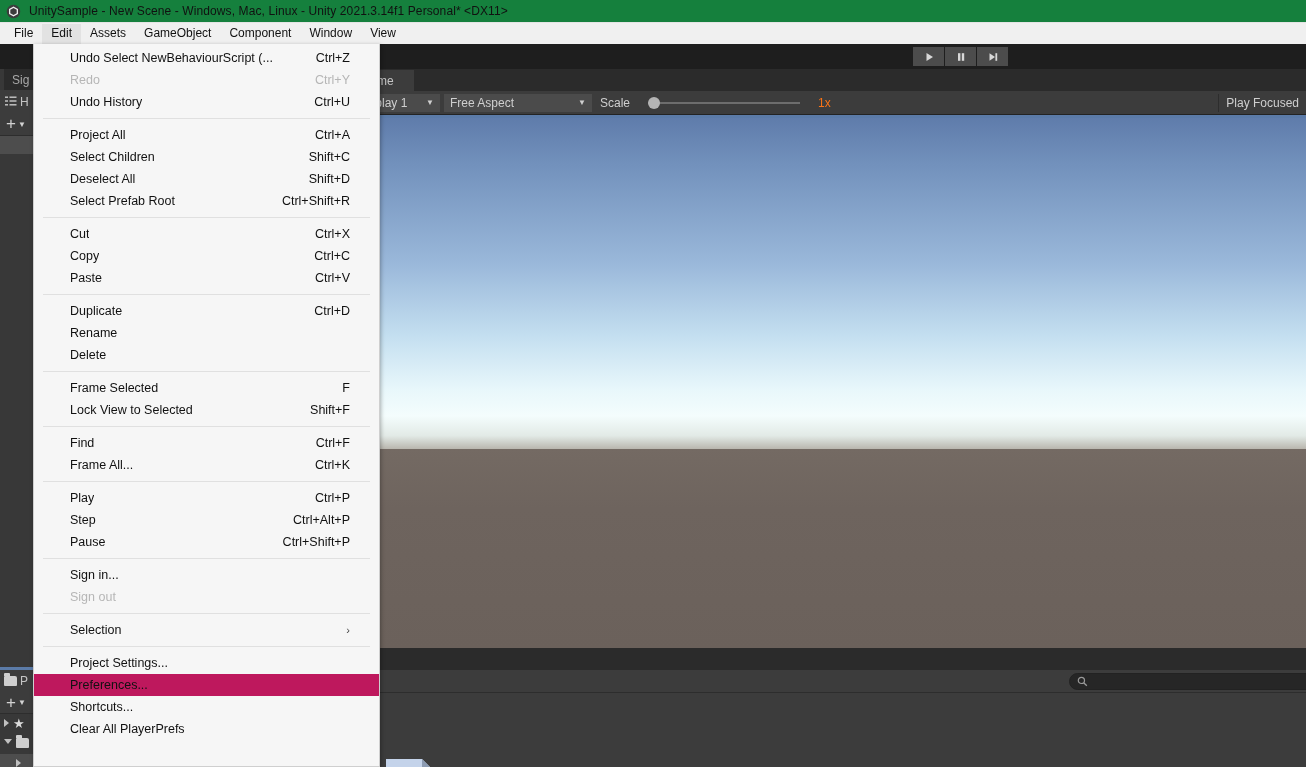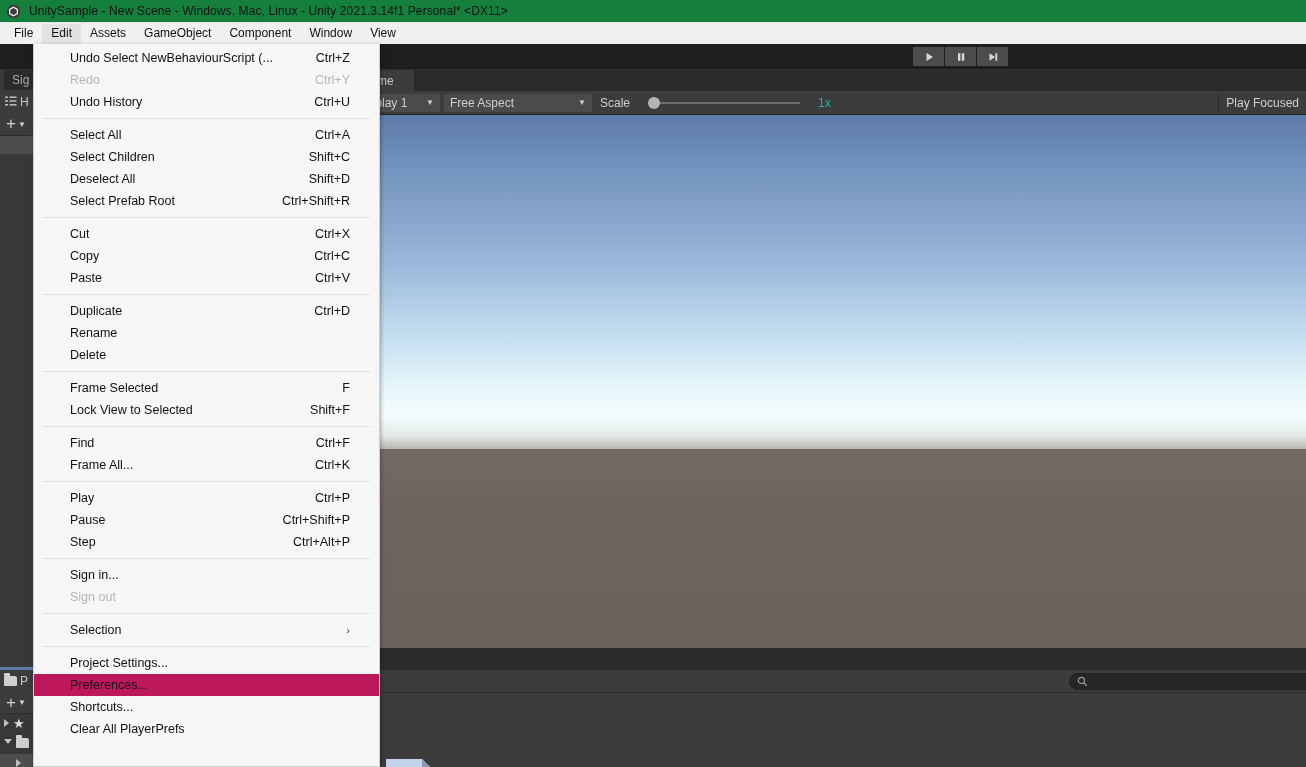--- a/index.html
+++ b/index.html
@@ -96,21 +96,21 @@
   .scale-label { font-size: 12px; color: #cfcfcf; }
   .slider { position: relative; width: 152px; height: 18px; }
   .slider .track {
     position: absolute; left: 0; top: 8px; width: 152px; height: 2px;
     background: #6d6d6d;
   }
   .slider .knob {
     position: absolute; left: 0px; top: 3px; width: 12px; height: 12px;
     border-radius: 50%; background: #b4b4b4;
   }
-  .scale-value { font-size: 12px; color: #14b8a6; }
+  .scale-value { font-size: 12px; color: #f97316; }
   .play-focused {
     position: absolute; right: 0; top: 3px; height: 18px;
     padding: 0 7px;
     display: flex; align-items: center;
     font-size: 12px; color: #cfcfcf; white-space: nowrap;
     border-left: 1px solid #2d2d2d;
   }
 
   
   .focus-line {
@@ -434,21 +434,21 @@
       <div class="mi disabled">
         <span class="label">Redo</span>
         <span class="shortcut">Ctrl+Y</span>
       </div>
       <div class="mi">
         <span class="label">Undo History</span>
         <span class="shortcut">Ctrl+U</span>
       </div>
       <div class="sep"></div>
       <div class="mi">
-        <span class="label">Select All</span>
+        <span class="label">Project All</span>
         <span class="shortcut">Ctrl+A</span>
       </div>
       <div class="mi">
         <span class="label">Select Children</span>
         <span class="shortcut">Shift+C</span>
       </div>
       <div class="mi">
         <span class="label">Deselect All</span>
         <span class="shortcut">Shift+D</span>
       </div>
@@ -497,27 +497,27 @@
       <div class="mi">
         <span class="label">Frame All...</span>
         <span class="shortcut">Ctrl+K</span>
       </div>
       <div class="sep"></div>
       <div class="mi">
         <span class="label">Play</span>
         <span class="shortcut">Ctrl+P</span>
       </div>
       <div class="mi">
+        <span class="label">Step</span>
+        <span class="shortcut">Ctrl+Alt+P</span>
+      </div>
+      <div class="mi">
         <span class="label">Pause</span>
         <span class="shortcut">Ctrl+Shift+P</span>
       </div>
-      <div class="mi">
-        <span class="label">Step</span>
-        <span class="shortcut">Ctrl+Alt+P</span>
-      </div>
       <div class="sep"></div>
       <div class="mi">
         <span class="label">Sign in...</span>
       </div>
       <div class="mi disabled">
         <span class="label">Sign out</span>
       </div>
       <div class="sep"></div>
       <div class="mi">
         <span class="label">Selection</span>

